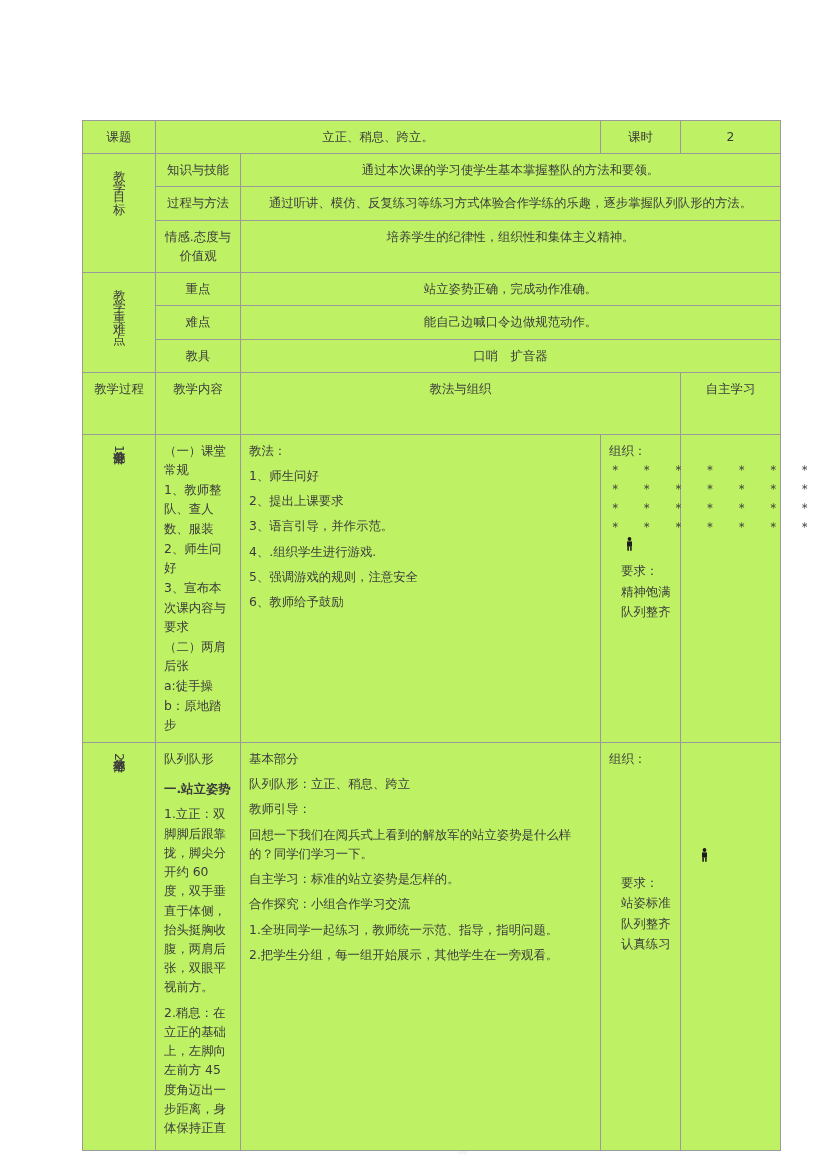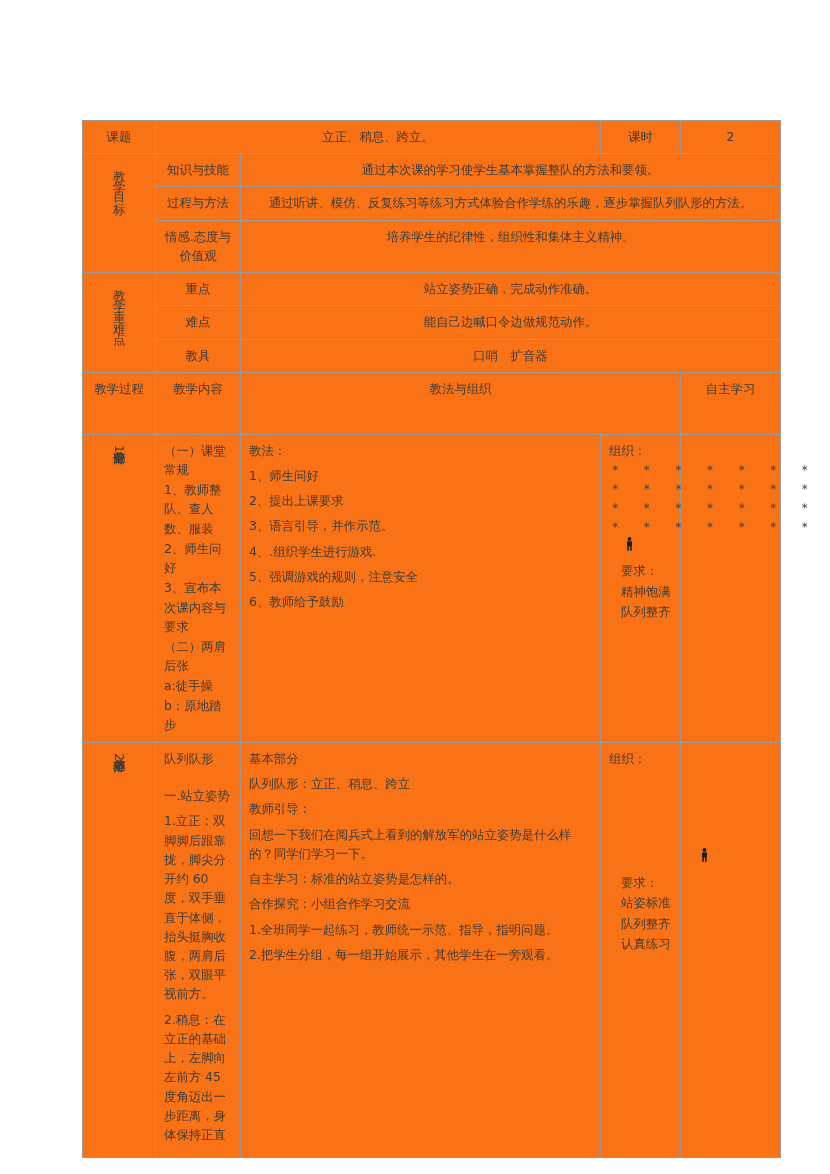--- a/index.html
+++ b/index.html
@@ -47,21 +47,21 @@
     position: absolute;
     left: 82px;
     top: 120px;
     width: 698px;
     z-index: 2;
   }
   table.lesson {
     border-collapse: collapse;
     width: 698px;
     table-layout: fixed;
-    background: #f97316;
+    background: #bef264;
   }
   table.lesson td {
     border: 1px solid #9a9a9a;
     vertical-align: top;
     padding: 6px 8px 7px 8px;
     font-size: 12.4px;
     line-height: 1.55;
     color: #3c3c3c;
   }
   td.mid { vertical-align: middle; text-align: center; }
@@ -88,21 +88,22 @@
   .vwrap {
     display: flex;
     align-items: center;
     justify-content: center;
     height: 100%;
   }
   p.line {
     margin: 0 0 1px 0;
   }
   p.line.gap {
-    margin-top: 18px;
+    margin-top: 11px;
+    font-weight: bold;
   }
   .loose p.line { margin-bottom: 6px; }
 
   
   .org-row {
     font-size: 12.6px;
     letter-spacing: 7.5px;
     line-height: 1.5;
     color: #3c3c3c;
     white-space: nowrap;

